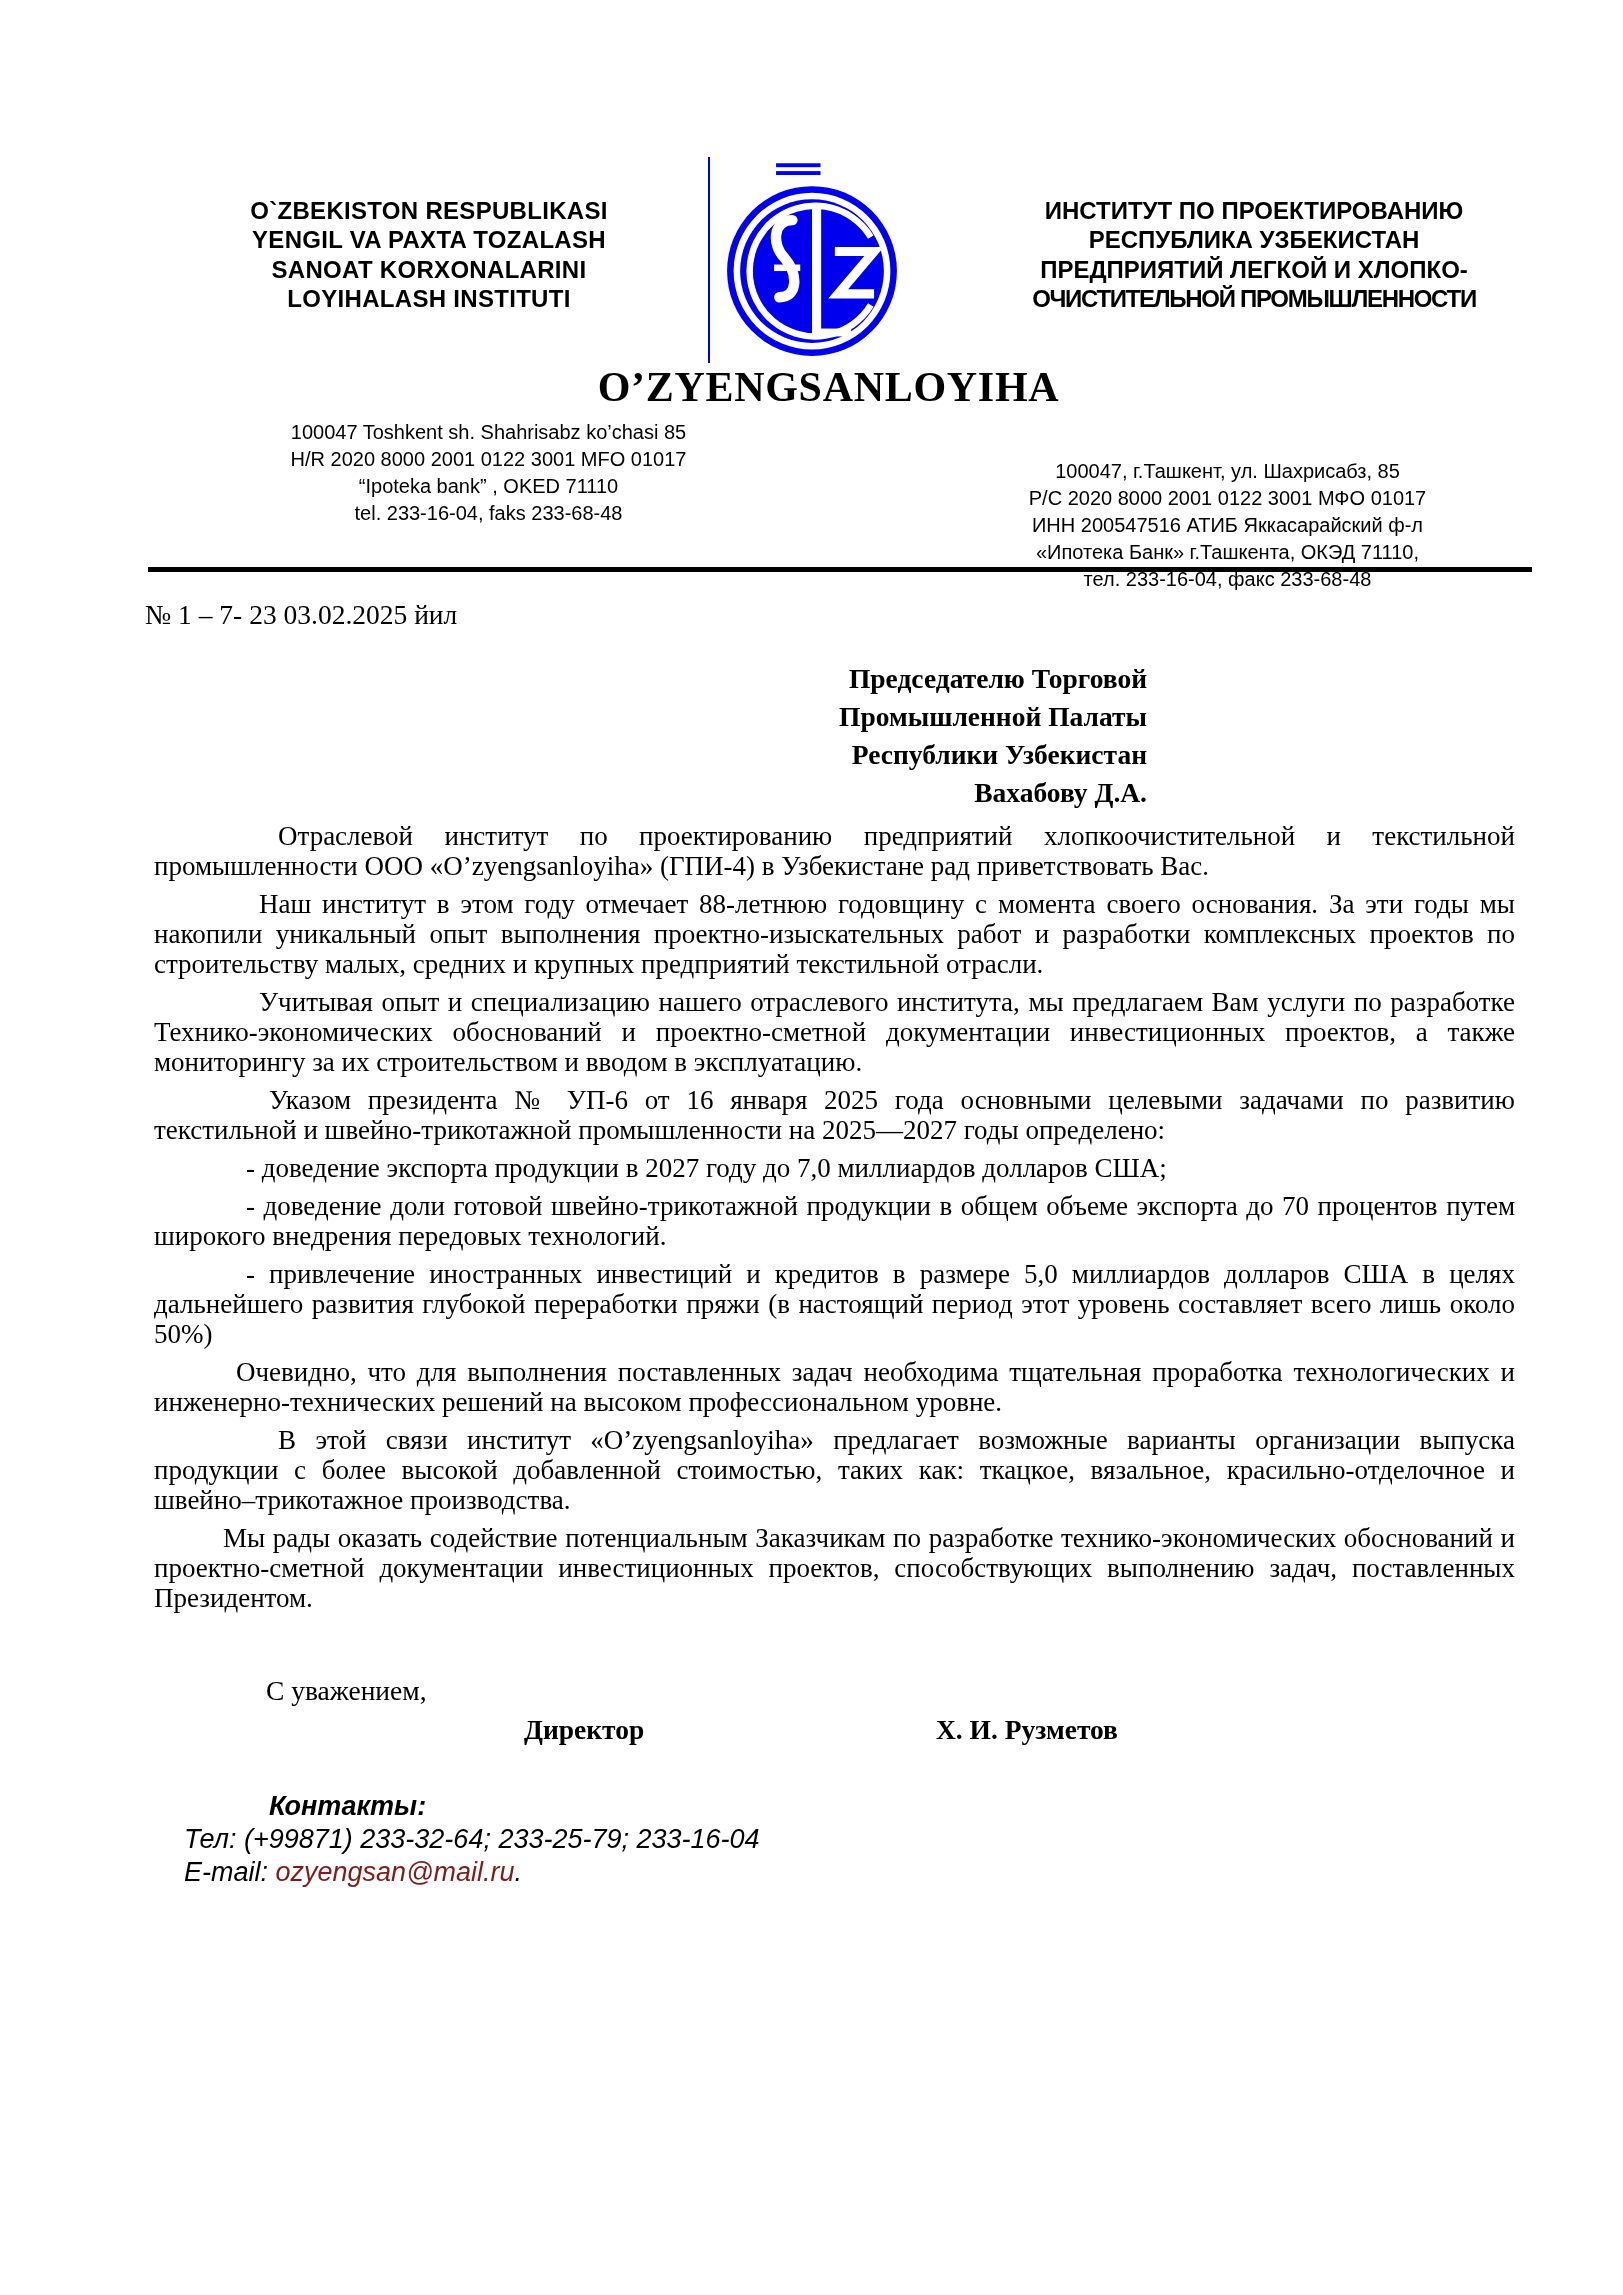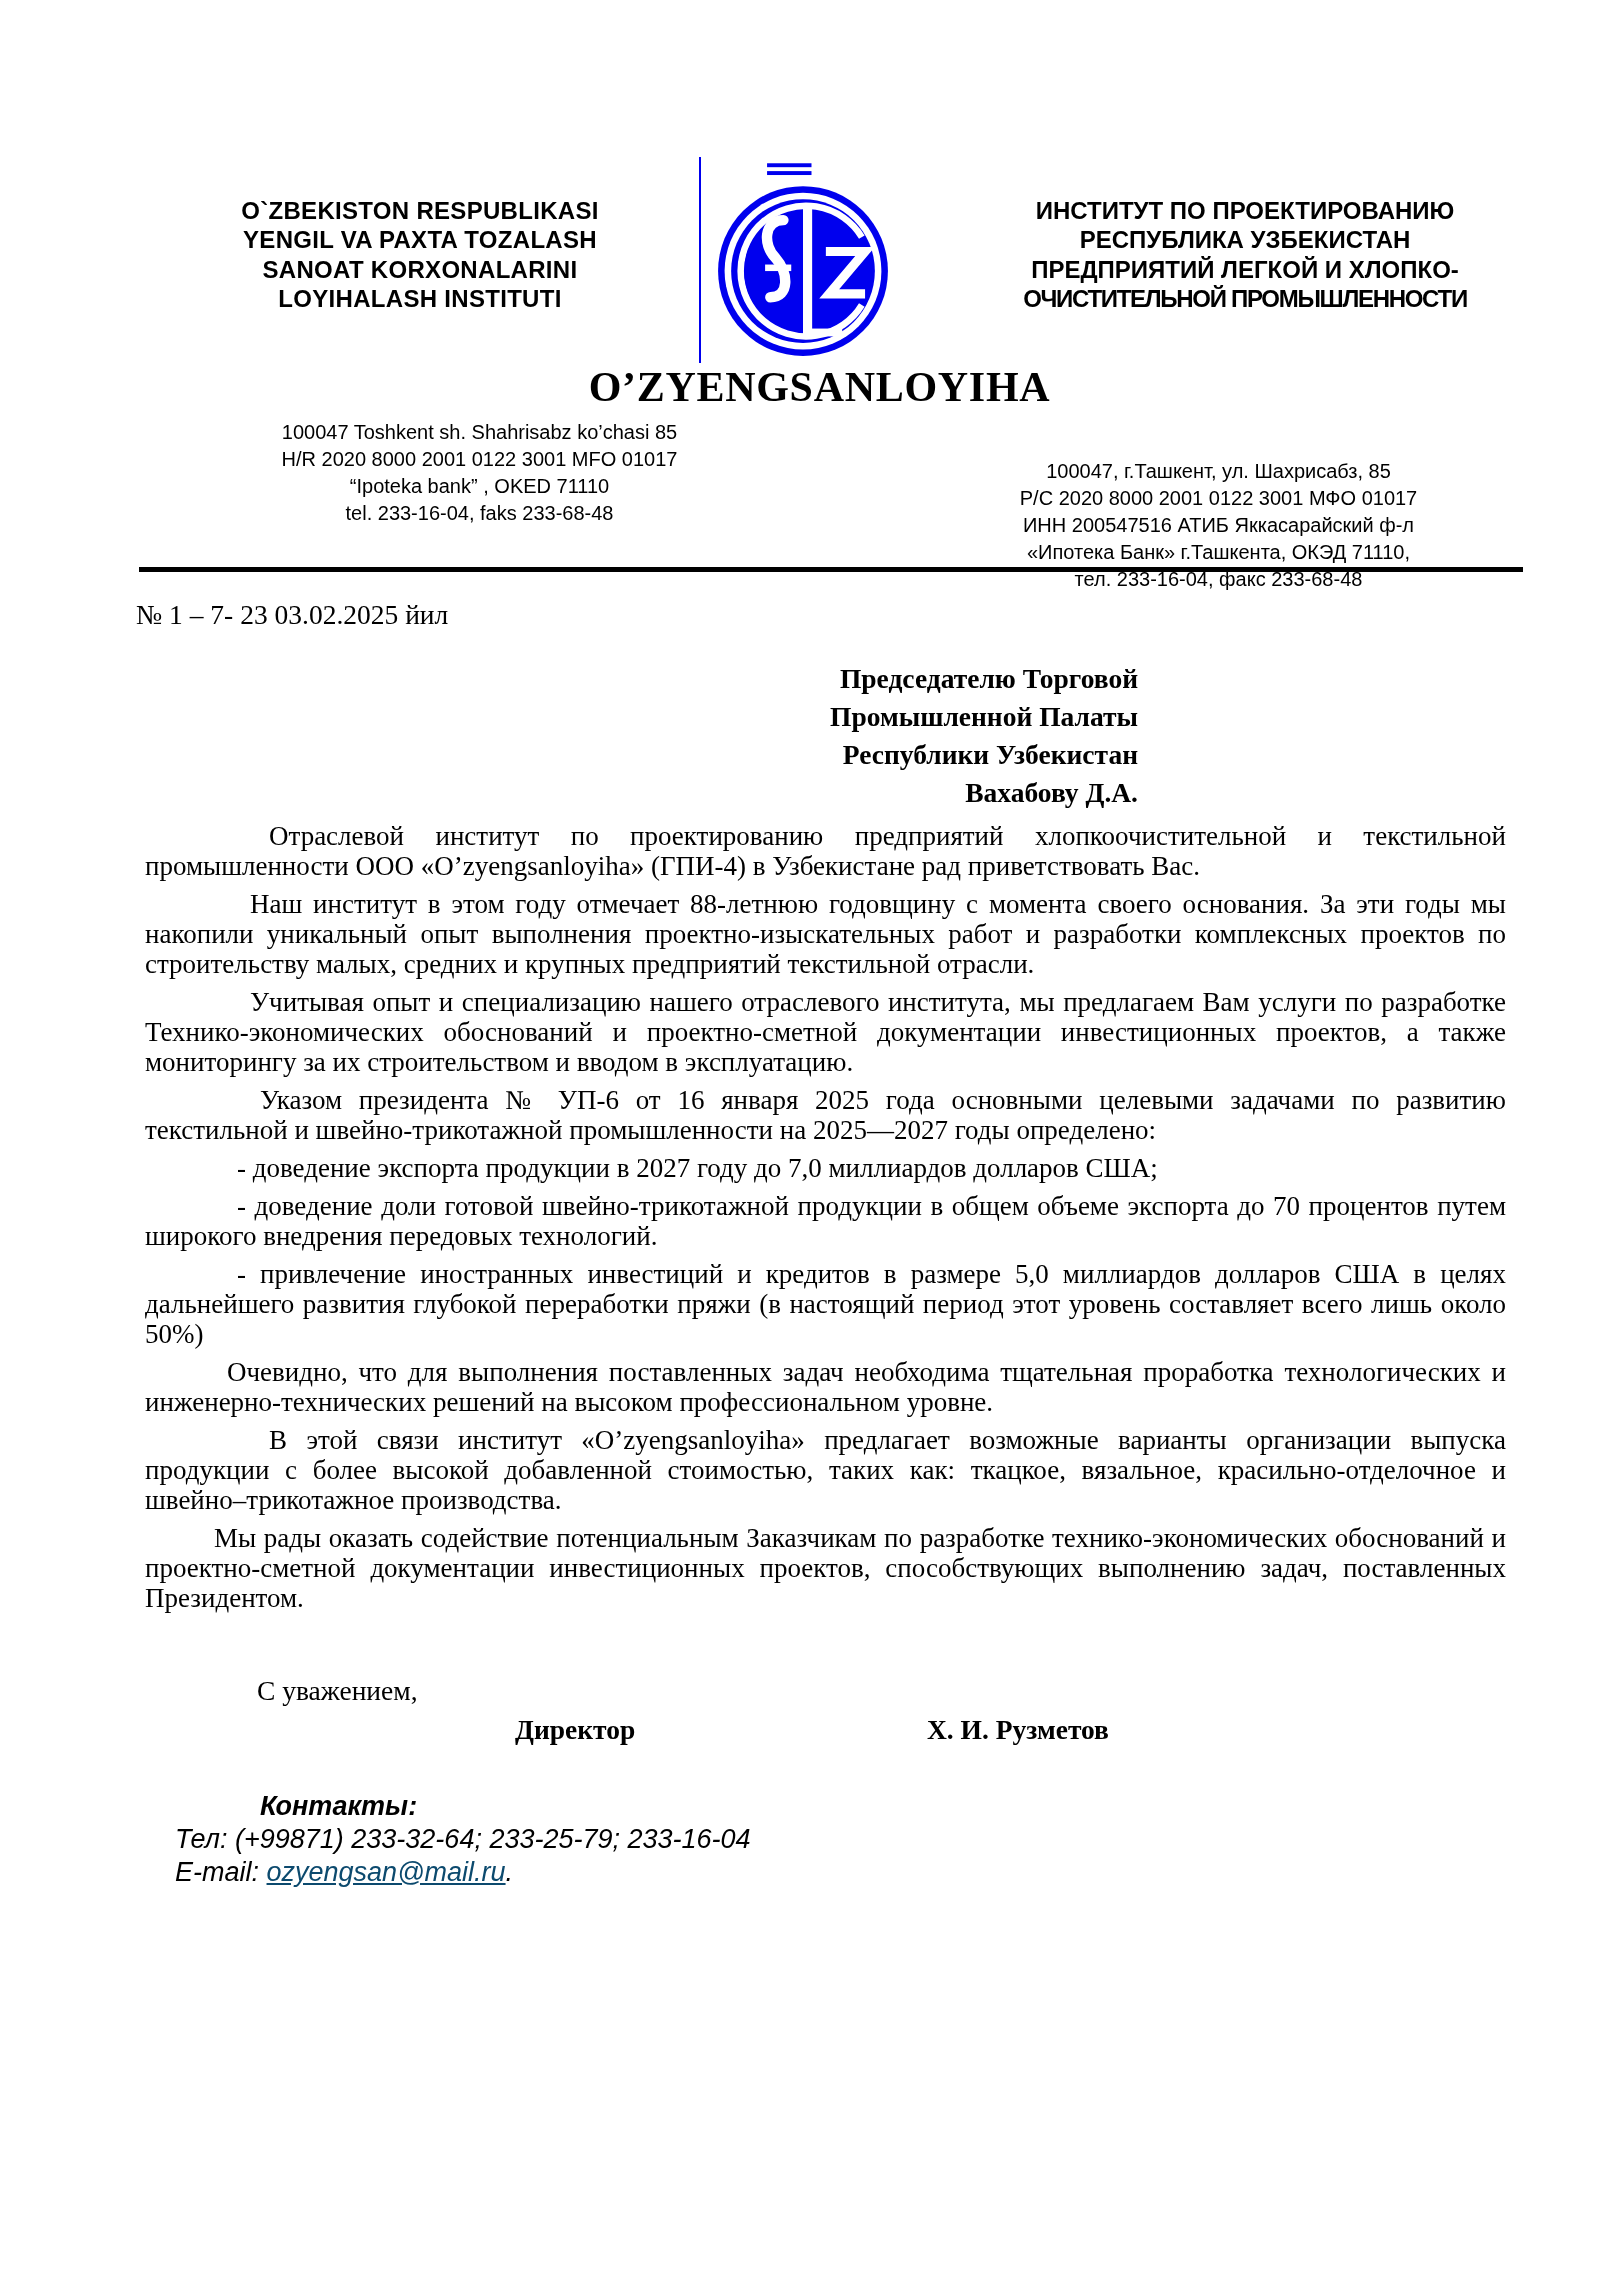--- a/index.html
+++ b/index.html
@@ -1,17 +1,17 @@
 <!DOCTYPE html>
 <html style="font-size:10.5px"><head>
 <meta charset="utf-8">
 <style>
   html, body { margin: 0; padding: 0; background: #ffffff; }
   body { width: 1623px; height: 2295px; position: relative; overflow: hidden; color: #000; }
-  .page { position: absolute; left: 8px; top: 0; width: 1287px; height: 2295px; }
+  .page { position: absolute; left: 17px; top: 0; width: 1287px; height: 2295px; }
 
   
   .lh-left { position: absolute; left: 170px; top: 196px; width: 484px; text-align: center;
     font-family: "Liberation Sans", sans-serif; font-weight: bold; font-size: 24px; line-height: 29.4px; letter-spacing: 0.3px; }
   .lh-right { position: absolute; left: 962px; top: 196px; width: 550px; text-align: center;
     font-family: "Liberation Sans", sans-serif; font-weight: bold; font-size: 24px; line-height: 29.4px; }
   .lh-right .tight { letter-spacing: -1.3px; }
   .lh-vline { position: absolute; left: 691px; top: 157px; width: 2px; height: 206px; background: #0000ee; }
   .logo { position: absolute; left: 710px; top: 160px; width: 170px; height: 196px; }
   .org-name { position: absolute; left: 0; top: 363px; width: 1623px; text-align: center;
@@ -39,21 +39,21 @@
   .ind5 { text-indent: 92px; }
   .ind6 { text-indent: 69px; }
 
   .closing { position: absolute; left: 249px; top: 1675px; font-size: 27.5px; }
   .sig-title { position: absolute; left: 507px; top: 1714px; font-size: 27.5px; font-weight: bold; }
   .sig-name { position: absolute; left: 919px; top: 1714px; font-size: 27.5px; font-weight: bold; }
 
   .contacts { position: absolute; left: 167px; top: 1790px; font-family: "Liberation Sans", sans-serif;
     font-style: italic; font-size: 27px; line-height: 33px; }
   .contacts .head { margin-left: 85px; font-weight: bold; }
-  .email-link { color: #0c4a6e; text-decoration: underline; }
+  .email-link { color: #7f1d1d; }
 </style>
 </head>
 <body>
 
 <div class="page">
 
   <div class="lh-left">
     <div>O`ZBEKISTON RESPUBLIKASI</div>
     <div>YENGIL VA PAXTA TOZALASH</div>
     <div>SANOAT  KORXONALARINI</div>

